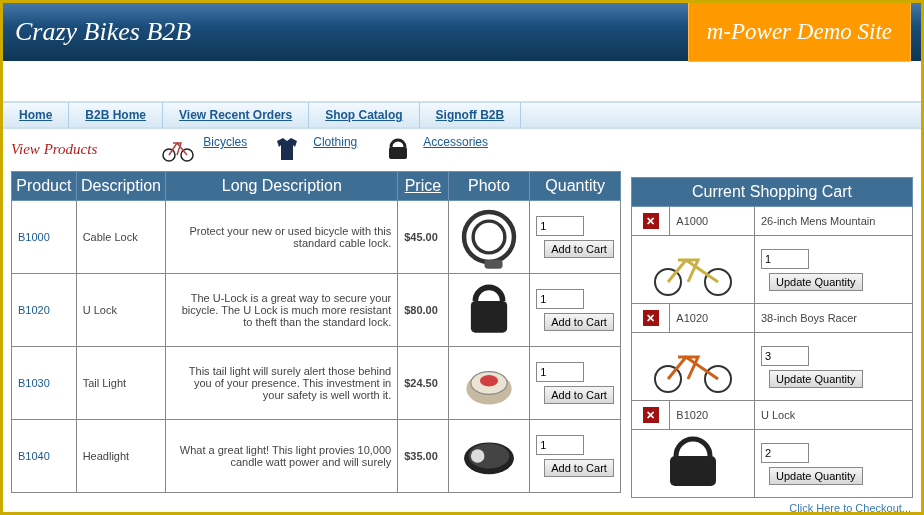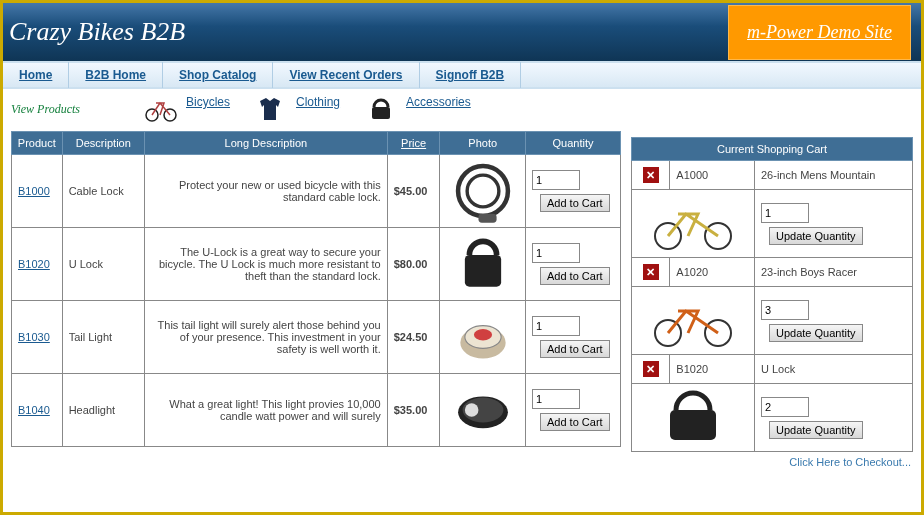--- a/index.html
+++ b/index.html
@@ -11,46 +11,46 @@
   overflow: hidden;
   background: #fff;
   border: 3px solid #ccaa00;
 }
 .header {
   height: 58px;
   background: linear-gradient(to bottom, #4577a8 0%, #1a4d7a 40%, #0f3555 100%);
   display: flex;
   align-items: center;
   justify-content: space-between;
-  padding: 0 10px 0 6px;
+  padding: 0 10px 0 12px;
 }
 .site-title {
   color: #fff;
   font-size: 26px;
   font-style: italic;
   font-weight: normal;
   font-family: Georgia, serif;
 }
 .demo-badge {
   background: #ff9900;
   color: #fff;
-  font-size: 18px;
+  font-size: 23px;
   font-style: italic;
   font-family: Georgia, serif;
   padding: 16px 18px;
   border: 1px solid #ffb84a;
-  text-decoration: underline;
 }
 .navbar {
   height: 28px;
   background: linear-gradient(to bottom, #f2f8ff, #d8e8f4);
   border-top: 2px solid #cce0ef;
   border-bottom: 2px solid #cce0ef;
   display: flex;
   align-items: center;
+  margin-top: 40px;
 }
 .nav-item {
   color: #1a5a90;
   text-decoration: underline;
   font-weight: bold;
   font-size: 12px;
   padding: 0 16px;
   border-right: 1px solid #b0cde4;
   line-height: 26px;
   cursor: pointer;
@@ -62,22 +62,22 @@
 }
 .left-col { flex: 1; }
 .right-col { width: 282px; }
 .subheader {
   display: flex;
   align-items: center;
   gap: 22px;
   margin-bottom: 8px;
 }
 .page-title {
-  color: #15803d;
-  font-size: 12px;
+  color: #b91c1c;
+  font-size: 15px;
   font-style: italic;
   font-family: Georgia, serif;
   margin-right: 40px;
 }
 .cat-link {
   display: inline-flex;
   align-items: flex-start;
   gap: 6px;
 }
 .cat-link a {
@@ -87,32 +87,32 @@
 }
 .cat-icon { width: 38px; height: 28px; }
 table.products, table.cart {
   border-collapse: collapse;
   width: 100%;
 }
 table.products th, table.cart th {
   background: #3f6e95;
   color: #fff;
   font-weight: normal;
-  font-size: 11px;
+  font-size: 16px;
   padding: 5px 4px;
   border: 1px solid #6b92b2;
 }
 table.products td, table.cart td {
   border: 1px solid #888;
   padding: 6px 6px;
   color: #444;
   font-size: 11px;
   vertical-align: middle;
 }
-.pcode { color: #1a5a90; text-decoration: underline; cursor: pointer; }
+.pcode { color: #1a5a90; cursor: pointer; }
 .price-cell { font-weight: bold; white-space: nowrap; }
 .photo-cell { text-align: center; width: 80px; }
 .photo-box {
   width: 68px; height: 60px;
   margin: 0 auto;
   display: flex; align-items: center; justify-content: center;
 }
 .qty-cell { width: 90px; text-align: left; padding-left: 8px; }
 .qty-input {
   width: 48px; height: 20px;
@@ -163,22 +163,22 @@
 <body>
 
 <div class="header">
   <div class="site-title">Crazy Bikes B2B</div>
   <div class="demo-badge">m-Power Demo Site</div>
 </div>
 
 <div class="navbar">
   <a class="nav-item">Home</a>
   <a class="nav-item">B2B Home</a>
+  <a class="nav-item">View Recent Orders</a>
   <a class="nav-item">Shop Catalog</a>
-  <a class="nav-item">View Recent Orders</a>
   <a class="nav-item">Signoff B2B</a>
 </div>
 
 <div class="content">
   <div class="left-col">
     <div class="subheader">
       <div class="page-title">View Products</div>
       <span class="cat-link">
         <span class="cat-icon">
           <svg viewBox="0 0 38 28">
@@ -326,21 +326,21 @@
             </td>
         <td class="cart-qty-cell">
           <input class="qty-input" value="1" style=""><br>
           <button class="btn">Update Quantity</button>
         </td>
       </tr>
 
       <tr>
         <td class="del-cell"><span class="del-btn">✕</span></td>
         <td class="name-cell">A1020</td>
-        <td>23-inch Boys Racer</td>
+        <td>38-inch Boys Racer</td>
       </tr>
       <tr>
         <td colspan="2">
               <div class="cart-photo">
           <svg viewBox="0 0 110 55">
                   <circle cx="30" cy="40" r="13" fill="none" stroke="#333" stroke-width="2"></circle>
                   <circle cx="80" cy="40" r="13" fill="none" stroke="#333" stroke-width="2"></circle>
                   <path d="M30 40 L48 18 L80 40 M40 18 L60 18 L50 40" stroke="#d06018" stroke-width="3" fill="none"></path>
                 </svg>
         </div>

